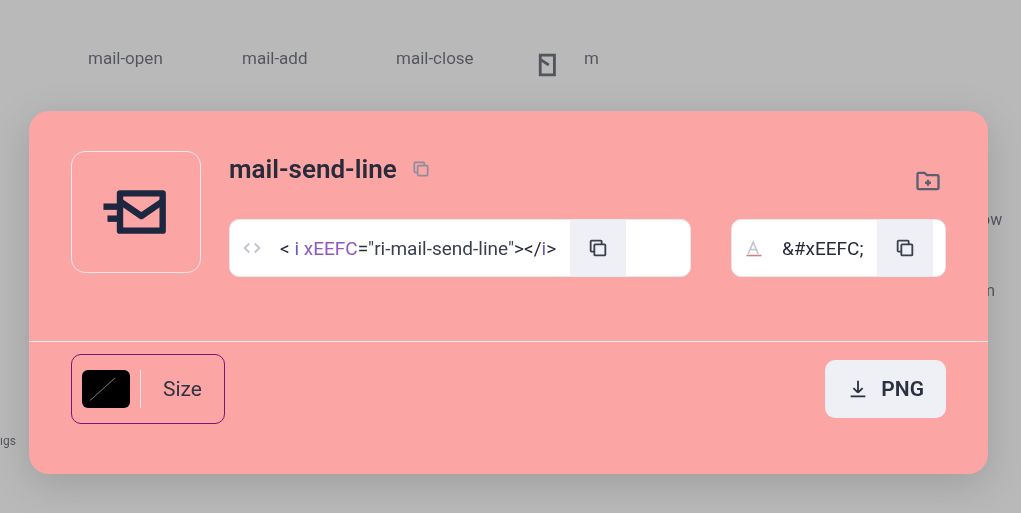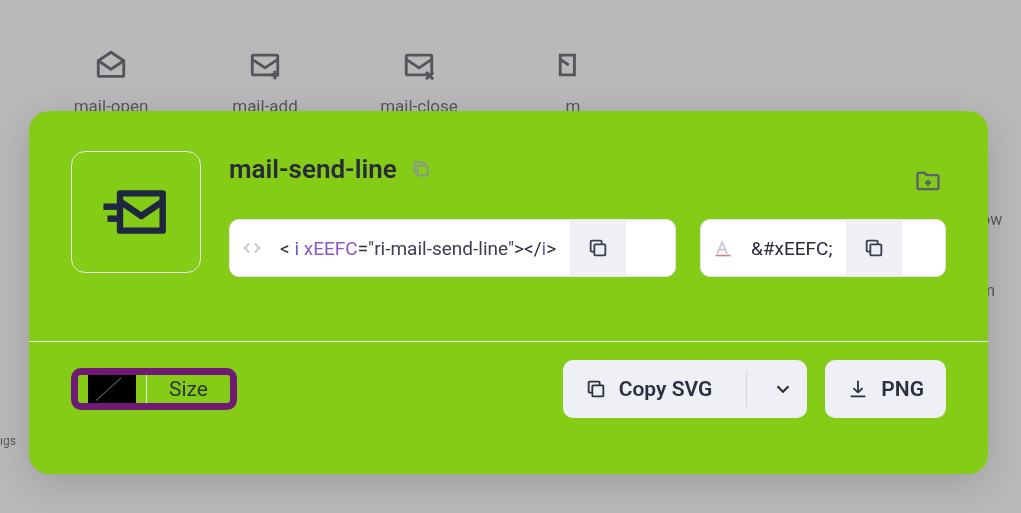--- a/index.html
+++ b/index.html
@@ -1,47 +1,47 @@
 <!DOCTYPE html>
 <html><head>
 <meta charset="utf-8">
 <style>
   *{box-sizing:border-box;margin:0;padding:0;font-family:-apple-system,BlinkMacSystemFont,"Segoe UI",Roboto,Helvetica,Arial,sans-serif;}
   body{width:1021px;height:513px;overflow:hidden;background:#fff;position:relative;}
   .bg{position:absolute;inset:0;background:#fff;}
   .bg-grid{display:flex;gap:80px;padding:48px 74px 0;color:#1d2233;}
-  .bg-item{display:flex;flex-direction:column;align-items:center;gap:14px;width:74px;}
+  .bg-item{display:flex;flex-direction:row;gap:14px;width:74px;}
   .bg-item svg{width:34px;height:34px;stroke:#1d2233;}
   .bg-item span{font-size:17px;white-space:nowrap;color:#1d2233;}
   .bg-row2{position:absolute;right:0;top:210px;display:flex;flex-direction:column;gap:50px;width:40px;}
   .bg-row2 .partial{font-size:16px;color:#1d2233;line-height:1.3;}
   .bg-bottom{position:absolute;left:0;bottom:65px;font-size:12px;color:#1d2233;}
   .overlay{position:absolute;inset:0;background:rgba(128,128,128,0.55);}
-  .modal{position:absolute;left:29px;top:111px;width:959px;height:363px;background:#84cc16;border-radius:20px;box-shadow:0 10px 40px rgba(0,0,0,0.15);}
+  .modal{position:absolute;left:29px;top:111px;width:959px;height:363px;background:#fca5a5;border-radius:20px;box-shadow:0 10px 40px rgba(0,0,0,0.15);}
   .modal-top{padding:40px 42px 0;display:flex;gap:28px;height:230px;}
   .preview-box{width:130px;height:122px;border:1px solid #e5e7eb;border-radius:14px;display:flex;align-items:center;justify-content:center;flex-shrink:0;}
   .preview-box svg{width:70px;height:64px;}
   .detail-col{flex:1;display:flex;flex-direction:column;}
   .title-row{display:flex;align-items:center;gap:14px;height:36px;}
   .title-row h2{font-size:26px;font-weight:600;color:#272b3a;}
   .copy-name-icon{color:#8a8f9f;display:flex;align-items:center;}
   .add-collection{position:absolute;right:46px;top:56px;color:#5b6070;}
   .code-row{display:flex;gap:24px;margin-top:32px;}
   .code-box{display:flex;align-items:center;border:1px solid #e5e7eb;border-radius:10px;height:58px;overflow:hidden;background:#fff;}
   .code-box .lead{width:44px;display:flex;align-items:center;justify-content:center;color:#c3c7d1;}
   .code-box .content{padding:0 14px 0 6px;font-size:19px;white-space:nowrap;color:#272b3a;font-family:inherit;}
   .code-box .copy-btn{width:56px;height:100%;background:#eef0f6;display:flex;align-items:center;justify-content:center;color:#3b3f4e;border:none;cursor:pointer;}
   .code-box.long{flex:1;max-width:462px;}
-  .code-box.short{width:246px;}
+  .code-box.short{width:215px;margin-left:16px;}
   .code-i{color:#6f55c9;}
   .code-class{color:#8f58c0;}
   .code-val{color:#3a3f4e;}
   .modal-divider{height:1px;background:#eceef2;width:100%;}
   .modal-bottom{height:94px;display:flex;align-items:center;padding:0 42px;justify-content:space-between;}
-  .size-group{display:flex;align-items:center;border:7px solid #701a75;border-radius:10px;height:42px;overflow:hidden;}
+  .size-group{display:flex;align-items:center;border:1px solid #701a75;border-radius:10px;height:70px;overflow:hidden;}
   .size-swatch{width:48px;height:38px;margin:0 10px;background:#000;border-radius:6px;position:relative;}
   .size-swatch::after{content:"";position:absolute;left:8px;top:30px;width:34px;height:1px;background:#777;transform:rotate(-42deg);transform-origin:left;}
   .size-divider{width:1px;height:38px;background:#e5e7eb;}
   .size-label{padding:0 22px;font-size:21px;color:#2f3443;}
   .action-group{display:flex;gap:18px;}
   .btn{height:58px;border:none;border-radius:10px;background:#eef0f6;display:flex;align-items:center;padding:0 22px;gap:12px;font-size:21px;font-weight:600;color:#2c3142;cursor:pointer;}
   .btn svg{width:22px;height:22px;}
   .btn.split{padding:0;}
   .btn.split .main{display:flex;align-items:center;gap:12px;padding:0 22px;height:100%;}
   .btn.split .div{width:1px;height:36px;background:#d6d9e2;}
@@ -154,35 +154,20 @@
     </div>
   </div>
   <div class="modal-divider"></div>
   <div class="modal-bottom">
     <div class="size-group">
       <div class="size-swatch"></div>
       <div class="size-divider"></div>
       <span class="size-label">Size</span>
     </div>
     <div class="action-group">
-      <button class="btn split">
-        <span class="main">
-          <svg viewBox="0 0 24 24" fill="none" stroke="currentColor" stroke-width="2">
-              <rect x="8" y="8" width="12" height="12" rx="1"></rect>
-              <path d="M16 8V5a1 1 0 0 0-1-1H5a1 1 0 0 0-1 1v10a1 1 0 0 0 1 1h3"></path>
-            </svg>
-          <span>Copy SVG</span>
-        </span>
-        <span class="div"></span>
-        <span class="caret">
-          <svg width="16" height="16" viewBox="0 0 24 24" fill="none" stroke="currentColor" stroke-width="2.5">
-              <path d="m6 9 6 6 6-6"></path>
-            </svg>
-        </span>
-      </button>
       <button class="btn">
         <svg viewBox="0 0 24 24" fill="none" stroke="currentColor" stroke-width="2">
             <path d="M12 3v13m0 0 5-5m-5 5-5-5M4 20h16"></path>
           </svg>
         <span>PNG</span>
       </button>
     </div>
   </div>
 </div>
 

